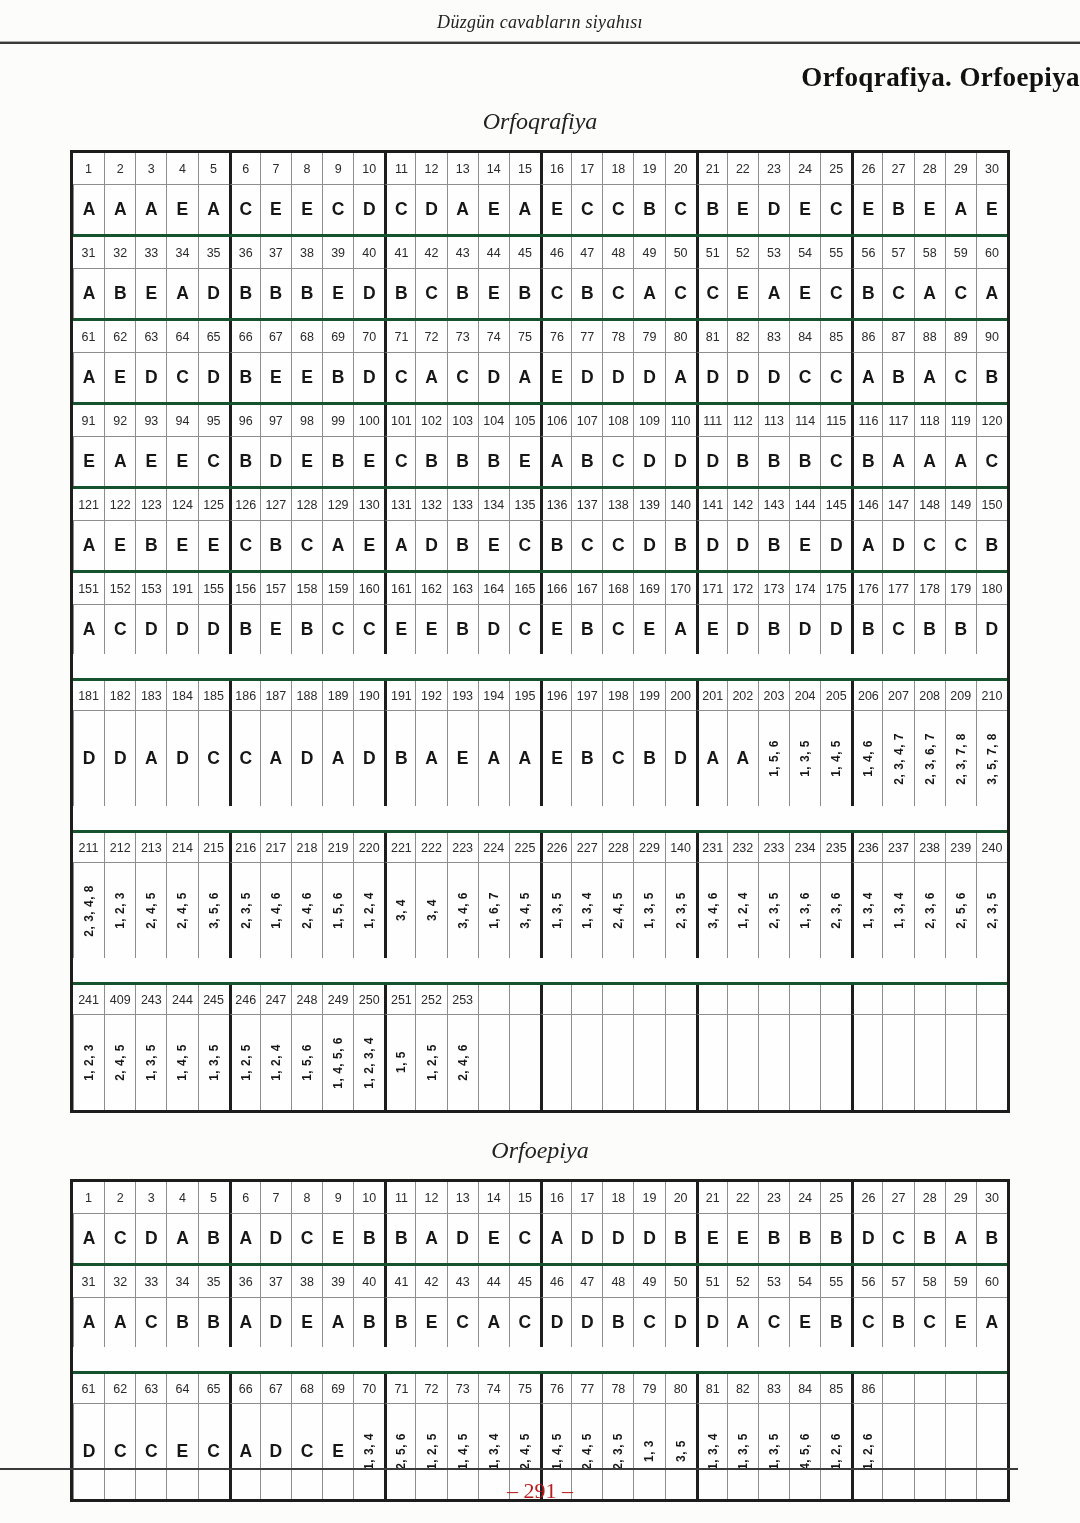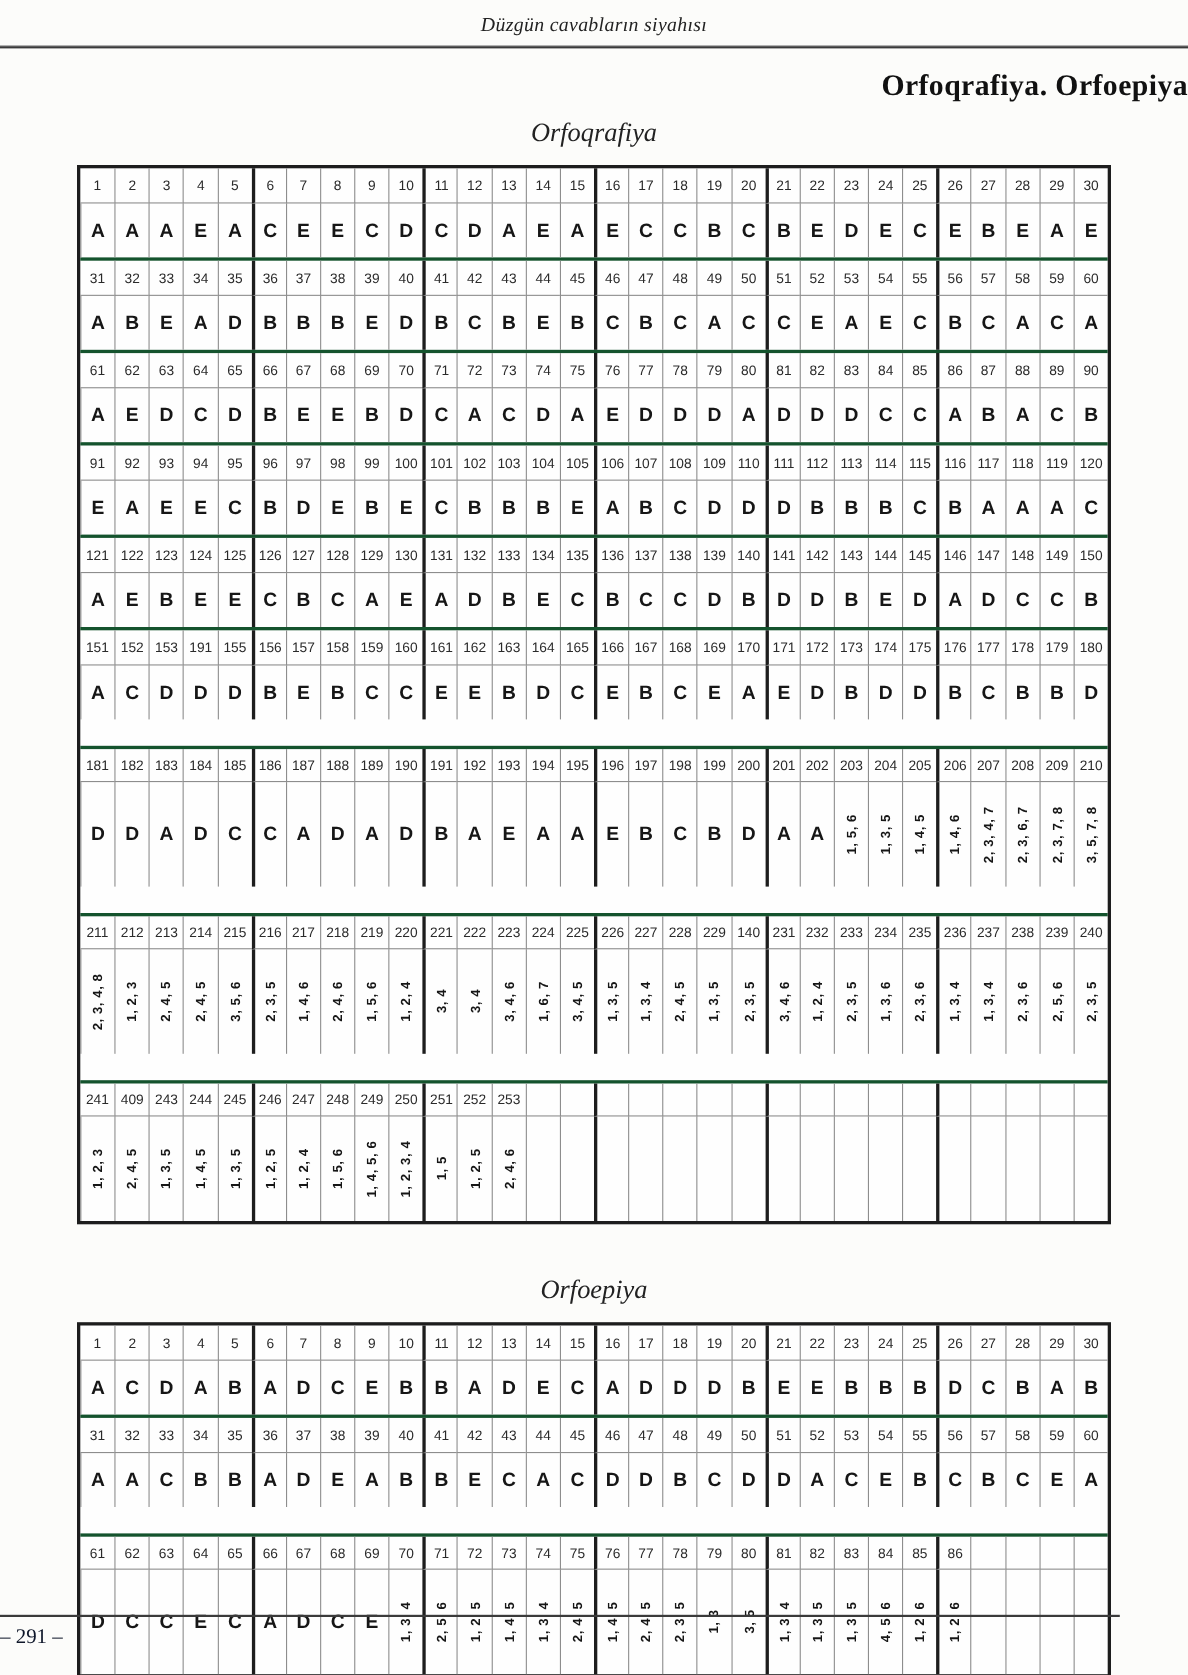--- a/index.html
+++ b/index.html
@@ -14,21 +14,21 @@
   }
   .head-rule{height:0;border:0;border-top:1px solid #aaa;border-bottom:2px solid #3a3a3a;margin:8px 0 0 0;}
   .page-title{
     margin:18px 0 0 0;text-align:right;
     font-size:27px;font-weight:bold;letter-spacing:0.4px;color:#111;
   }
   .table-title{
     margin:15px 0 15px 0;text-align:center;
     font-style:italic;font-size:24px;color:#222;
   }
-  .table-title.later{margin-top:47px;}
+  .table-title.later{margin-top:24px;}
   .anskey{
     margin:0 70px;border:3px solid #1d1d1d;background:#fefefe;
     font-family:"Liberation Sans", sans-serif;
   }
   .row-pair{
     display:grid;grid-template-columns:repeat(30,1fr);
     grid-template-rows:32px 49px;
   }
   .row-pair.tall{grid-template-rows:30px 95px;margin-top:24px;}
   .row-pair + .row-pair{border-top:3px solid #14532d;}
@@ -40,21 +40,21 @@
   .cell.gs{border-left:3px solid #1d1d1d;}
   .num{font-size:12.5px;color:#2a2a2a;border-bottom:1px solid #8d8d8d;}
   .ans{font-size:17.5px;font-weight:700;color:#161616;}
   .rot{
     writing-mode:vertical-rl;transform:rotate(180deg);
     font-size:12px;font-weight:700;letter-spacing:0.5px;
     white-space:nowrap;line-height:1;
   }
   .footer{position:absolute;left:0;right:0;top:1460px;}
   .footer-rule{height:0;border:0;border-top:2px solid #3a3a3a;margin-right:62px;}
-  .page-number{margin-top:7px;text-align:left;font-size:19px;color:#0f172a;}
+  .page-number{margin-top:7px;text-align:center;font-size:22px;color:#b91c1c;}
 </style>
 </head>
 <body>
 
 <div class="running-head">Düzgün cavabların siyahısı</div>
 <hr class="head-rule">
 <div class="page-title">Orfoqrafiya. Orfoepiya</div>
 
 <div id="tables-root">
     <div class="table-title">Orfoqrafiya</div>

